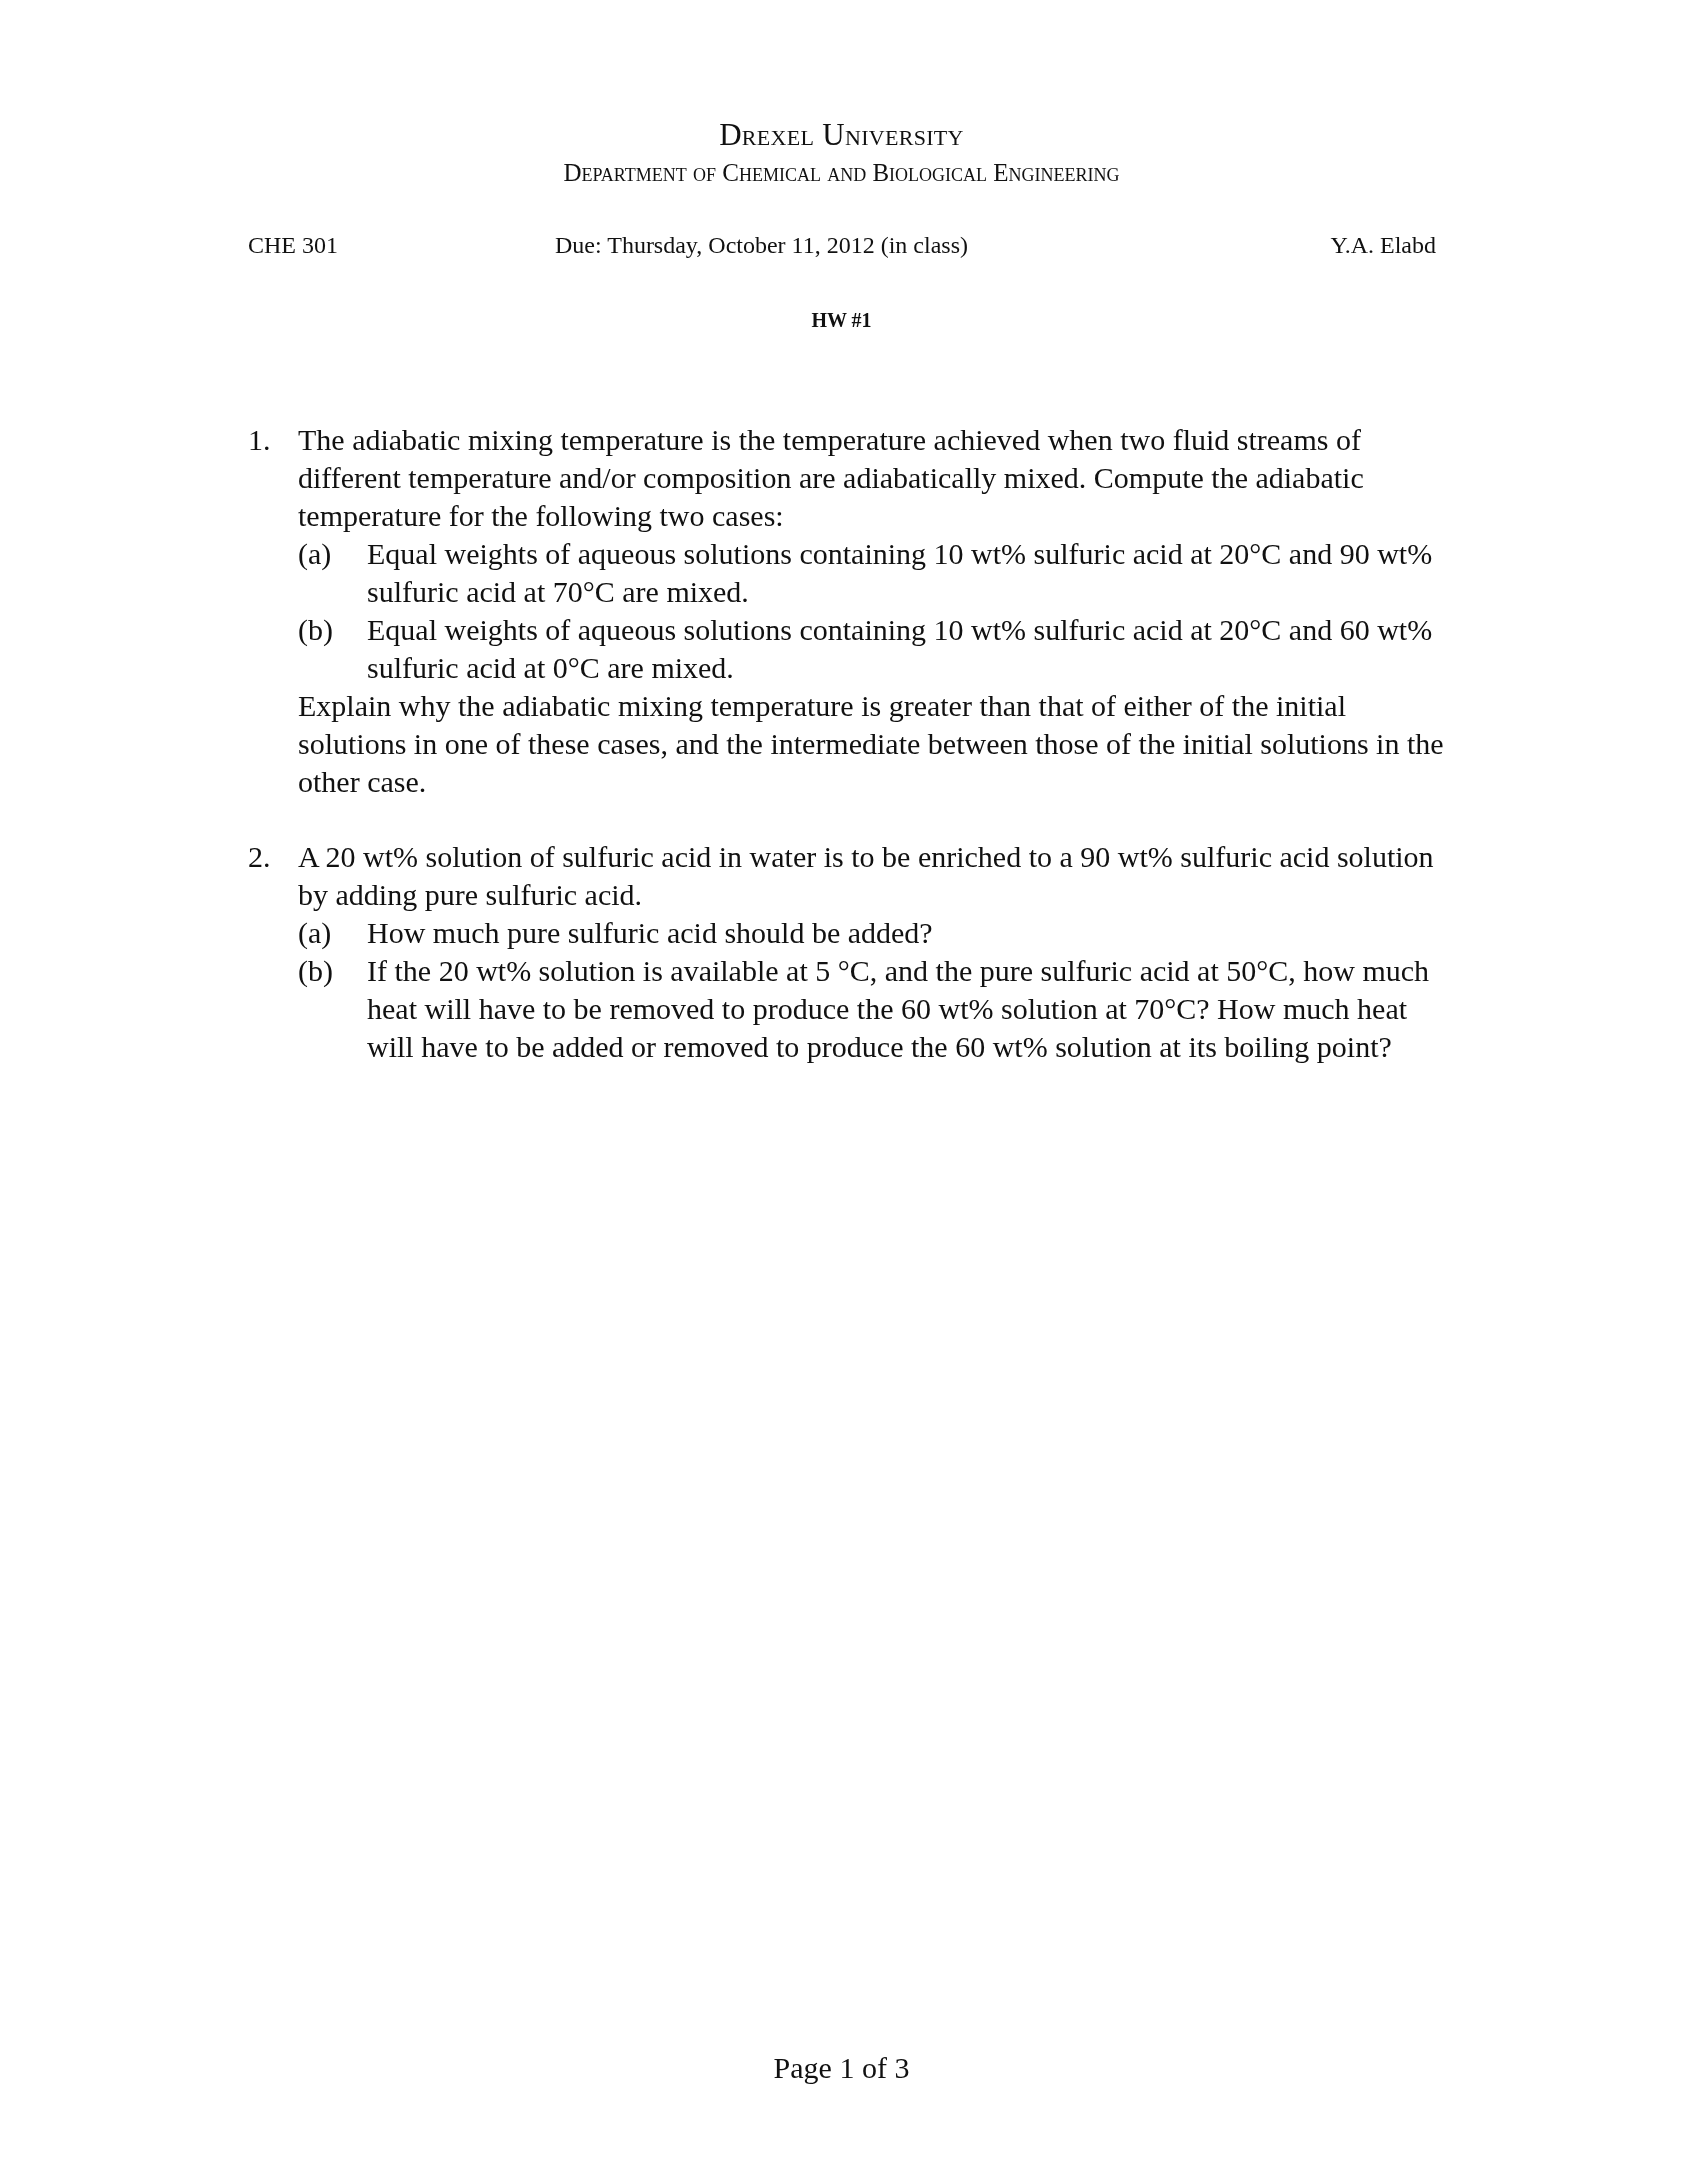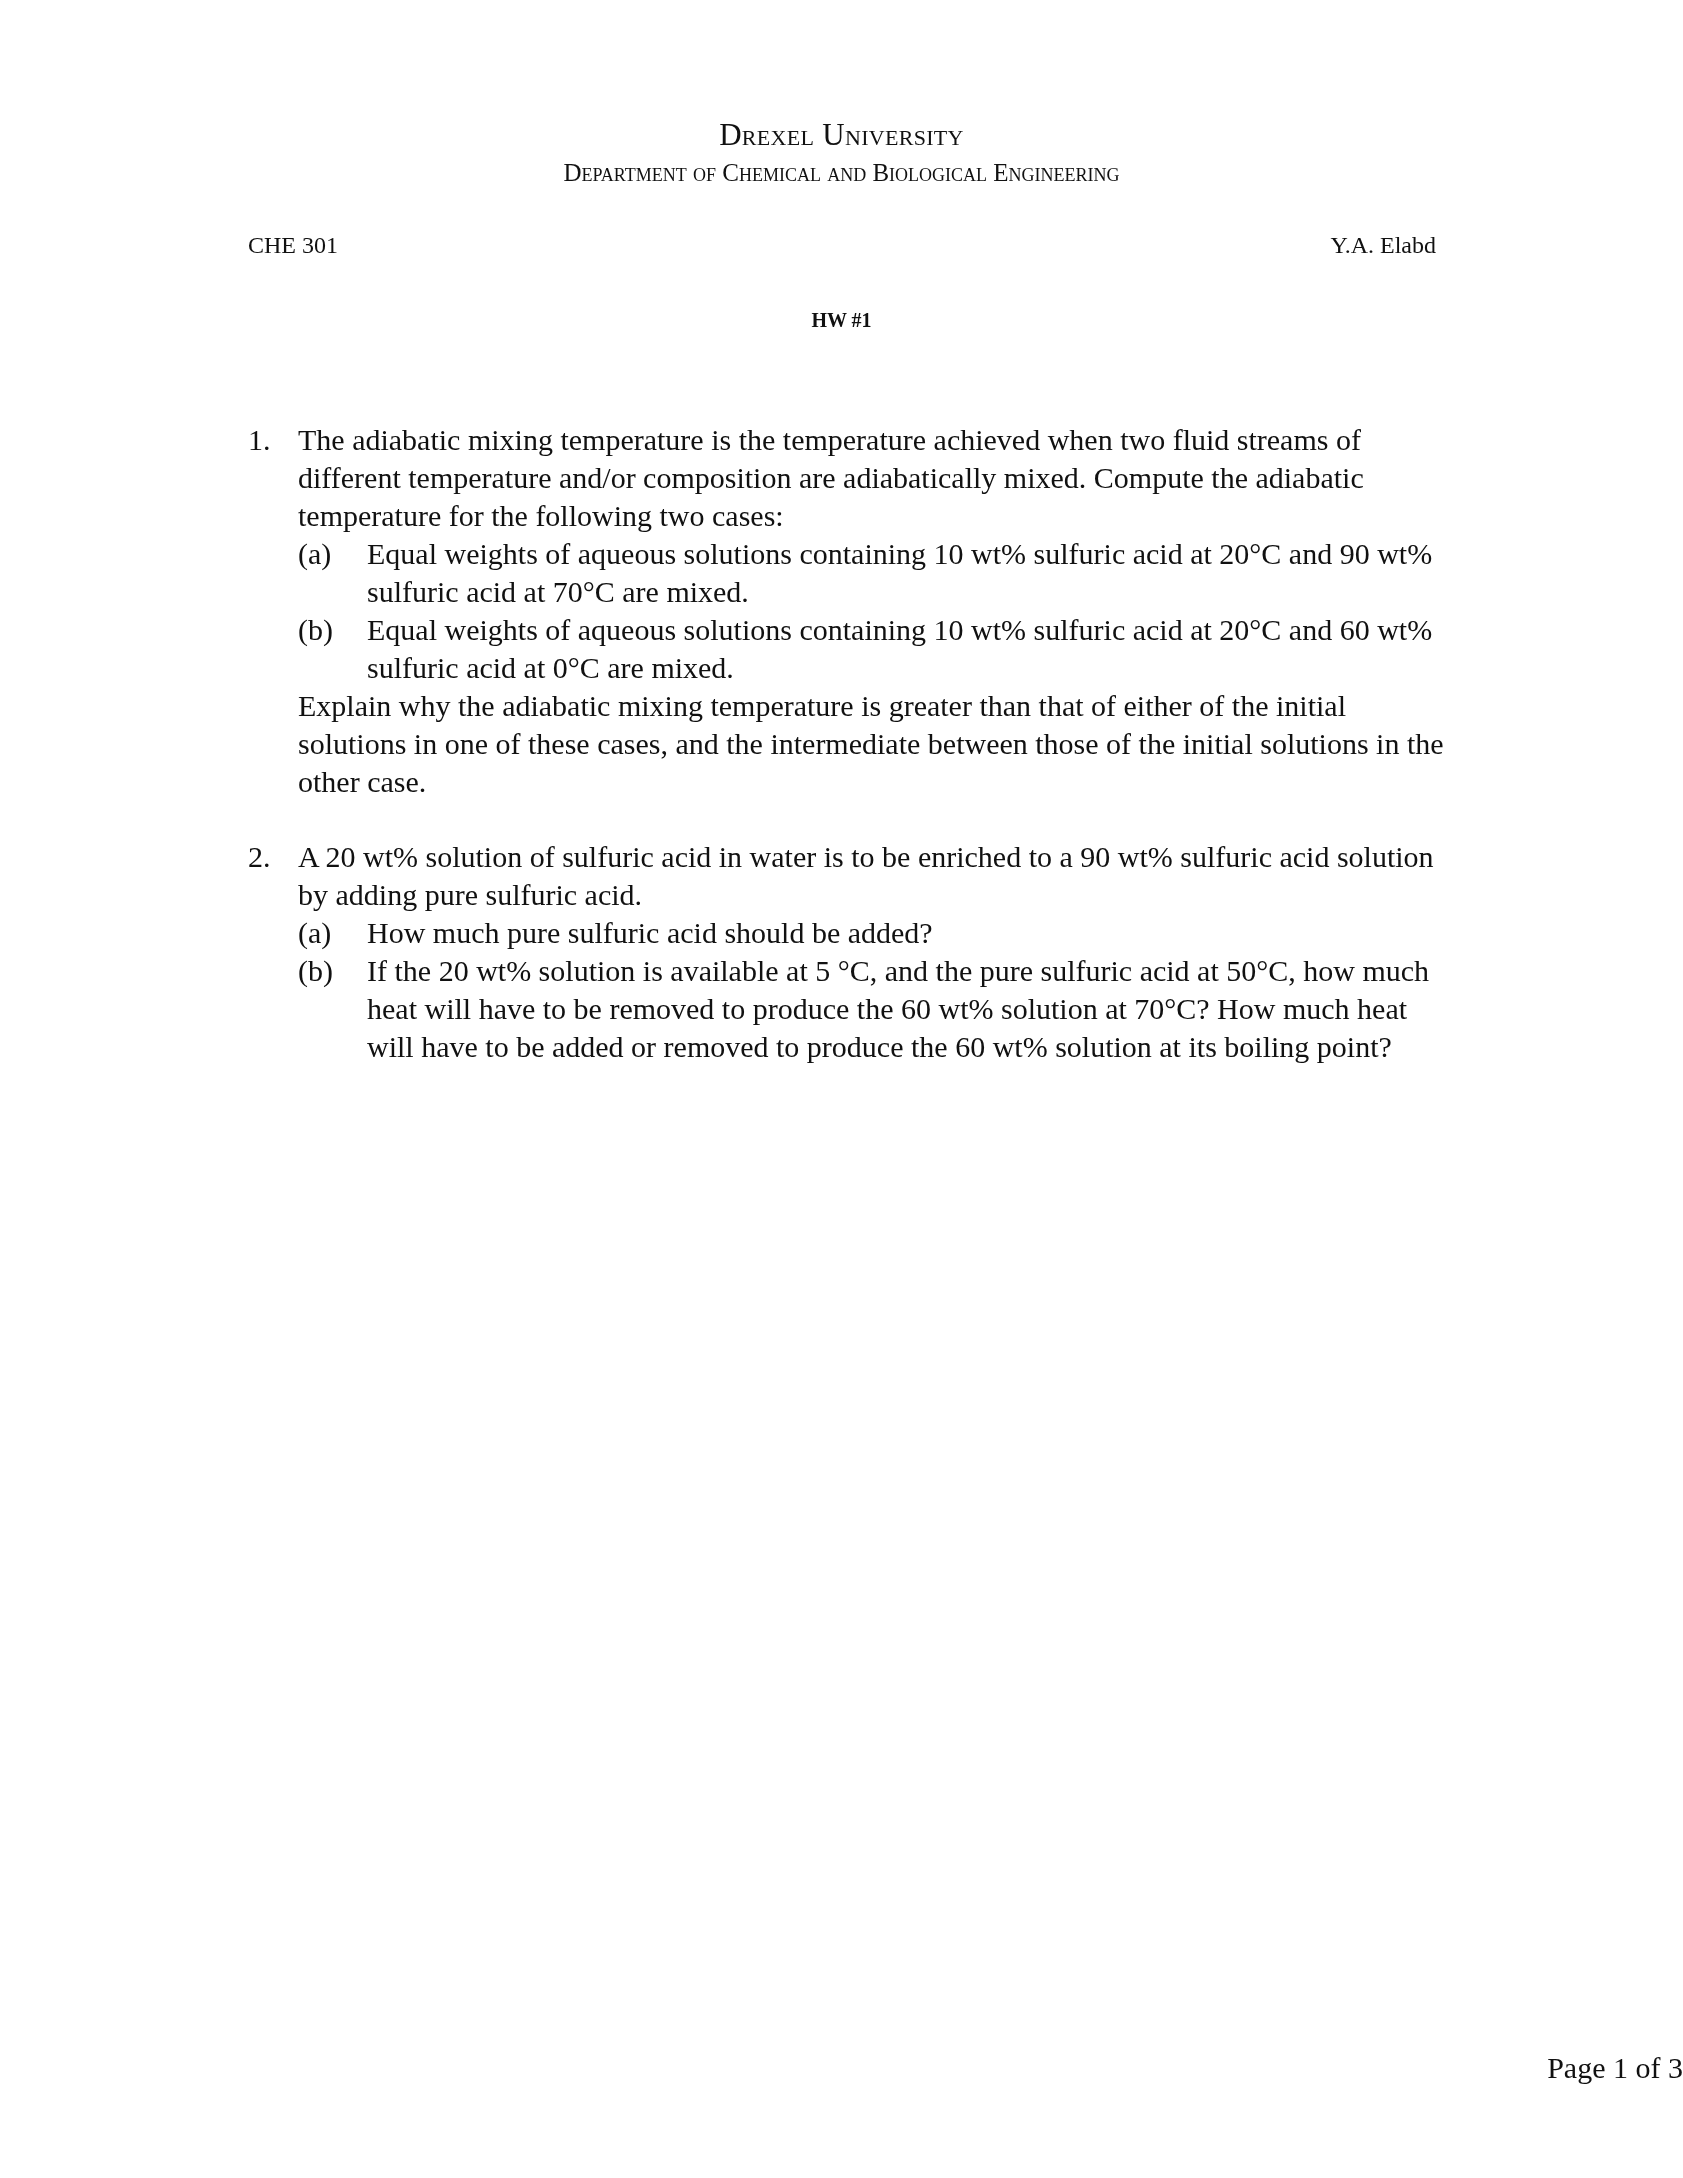--- a/index.html
+++ b/index.html
@@ -14,32 +14,33 @@
   .meta-center { position: absolute; left: 307px; top: 0; }
   .meta-right { position: absolute; right: 0; top: 0; }
   .hw-title { position: absolute; top: 297px; left: 0; width: 1683px; text-align: center; font-size: 20px; font-weight: bold; }
   .q { position: absolute; left: 248px; width: 1198px; font-size: 30px; line-height: 38px; }
   .q-num { position: absolute; left: 0; top: 0; width: 50px; }
   .q-body { margin-left: 50px; }
   .sub { position: relative; padding-left: 69px; }
   .sub-label { position: absolute; left: 0; top: 0; }
   .q1 { top: 409px; }
   .q2 { top: 826px; }
-  .footer { position: absolute; top: 2039px; left: 0; width: 1683px; text-align: right; font-size: 30px; }
+  .footer { position: absolute; top: 2039px; left: 0; width: 1683px; text-align: center; font-size: 30px; }
 </style>
 </head>
 <body>
 
 <div class="page">
 
   <div class="univ sc">Drexel University</div>
   <div class="dept sc">Department of Chemical and Biological Engineering</div>
 
   <div class="meta-row">
     <span class="meta-left">CHE 301</span>
+    <span class="meta-center">Due: Thursday, October 11, 2012 (in class)</span>
     <span class="meta-right">Y.A. Elabd</span>
   </div>
 
   <div class="hw-title">HW #1</div>
 
   <div class="q q1">
     <span class="q-num">1.</span>
     <div class="q-body">
       <div>The adiabatic mixing temperature is the temperature achieved when two fluid streams of different temperature and/or composition are adiabatically mixed. Compute the adiabatic temperature for the following two cases:</div>
       <div class="sub">

